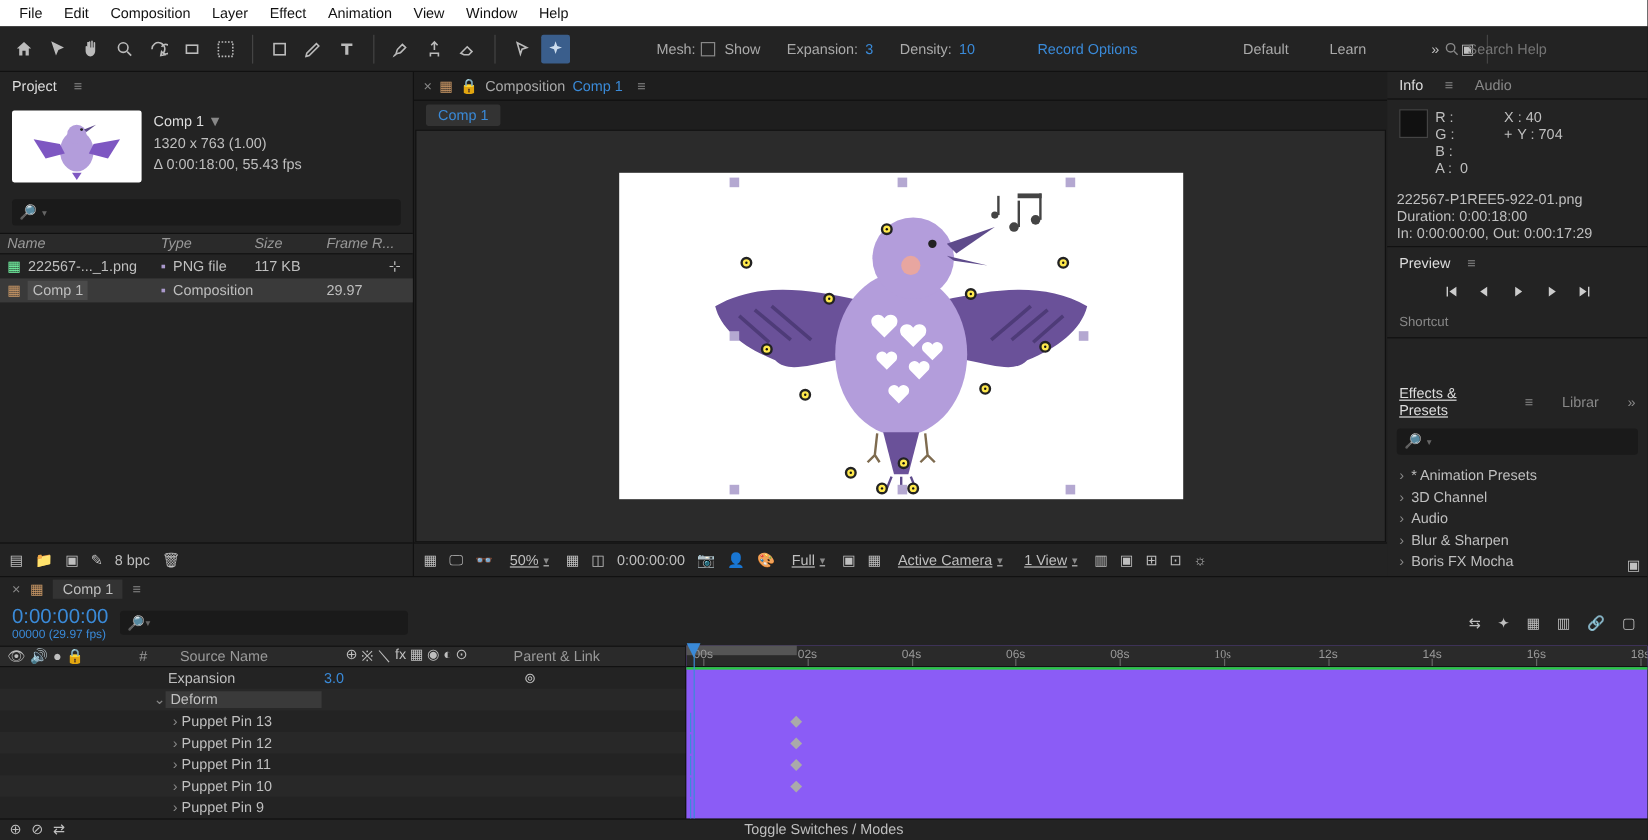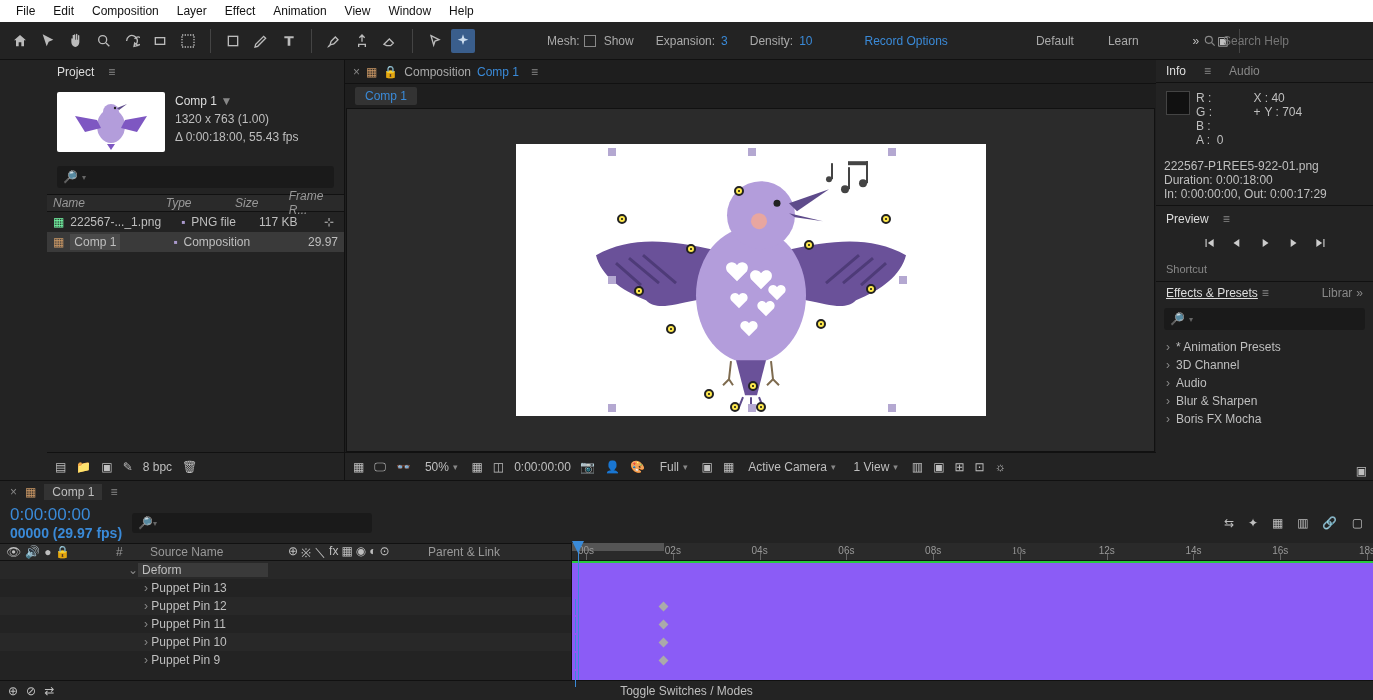--- a/index.html
+++ b/index.html
@@ -11,21 +11,21 @@
 .tool.active { background: #3a5e8c; border-radius: 2px; }
 .tool svg { width: 16px; height: 16px; fill: #bbb; }
 .divider { width: 1px; height: 24px; background: #444; margin: 0 6px; }
 .toolbar .label { color: #aaa; margin-left: 4px; }
 .toolbar .value { color: #3a8ad8; margin-left: 2px; margin-right: 14px; }
 .toolbar .record { color: #3a8ad8; margin-right: 40px; }
 .toolbar .ws { color: #aaa; margin-right: 30px; }
 .toolbar .search { position: absolute; right: 10px; display: flex; align-items: center; gap: 6px; }
 .search input { background: transparent; border: none; color: #999; width: 140px; outline: none; }
 .content { display: flex; height: 420px; }
-.panel-left { width: 345px; background: #232323; border-right: 1px solid #111; display: flex; flex-direction: column; padding-left: 47px; }
+.panel-left { width: 345px; background: #232323; border-right: 1px solid #111; display: flex; flex-direction: column; }
 .panel-header { height: 24px; display: flex; align-items: center; padding: 0 10px; gap: 14px; font-size: 12px; }
 .panel-header .title { color: #ddd; }
 .panel-header .menu-icon { color: #888; }
 .proj-info { display: flex; gap: 10px; padding: 8px 10px; }
 .thumb { width: 108px; height: 60px; background: #fff; border-radius: 2px; position: relative; }
 .proj-meta { font-size: 11px; color: #aaa; line-height: 1.5; }
 .proj-name { color: #ddd; }
 .search-row { padding: 6px 10px; }
 .search-field { background: #1a1a1a; height: 22px; border-radius: 3px; display: flex; align-items: center; padding: 0 6px; gap: 4px; }
 .table-head { display: flex; background: #2a2a2a; height: 18px; font-size: 11px; align-items: center; border-top:1px solid #111; border-bottom:1px solid #111;font-style:italic;}
@@ -40,42 +40,42 @@
 .comp-tabs .tab-name { color: #3a8ad8; }
 .comp-subtab { height: 24px; display: flex; align-items: center; padding: 0 10px; }
 .comp-subtab .chip { background: #333; padding: 2px 10px; color: #3a8ad8; border-radius: 2px; }
 .viewport { flex: 1; background: #2b2b2b; display: flex; align-items: center; justify-content: center; position: relative; border: 1px solid #111; margin: 0 1px;}
 .canvas { width: 470px; height: 272px; background: #fff; position: relative; }
 .handle { position: absolute; width: 8px; height: 8px; background: #b4a8d1; }
 .pin { position: absolute; width: 10px; height: 10px; background: #ffe94d; border: 2px solid #222; border-radius: 50%; }
 .pin::after { content:""; position:absolute; inset:2px; background:#111; border-radius:50%; }
 .bird { position: absolute; left: 50%; top: 50%; transform: translate(-50%, -48%); }
 .comp-controls { height: 28px; background: #232323; display: flex; align-items: center; padding: 0 8px; gap: 10px; font-size: 11px; color: #bbb; border-top: 1px solid #111;}
-.dropdown { display: flex; align-items: center; gap: 4px; padding: 0 4px; }
+.dropdown { display: flex; align-items: center; gap: 4px; padding: 0 4px; text-decoration: underline; }
 .chev { color: #888; font-size: 9px; }
 .panel-right { width: 217px; background: #232323; display: flex; flex-direction: column; }
 .info-panel { padding: 4px 8px; font-size: 11px; color: #aaa; }
 .info-tabs { display:flex; gap:18px; padding:4px 10px; border-bottom:1px solid #111;}
 .info-grid { display: flex; gap: 30px; padding: 4px 2px; }
 .swatch { width: 24px; height: 24px; background: #111; border: 1px solid #444; margin-right: 6px; }
 .preview-panel { border-top: 1px solid #111; padding: 4px 8px; }
 .preview-controls { display: flex; justify-content: center; gap: 14px; padding: 8px 0; }
 .preview-controls svg { width: 14px; height: 14px; fill: #ccc; }
 .effects-panel { border-top: 1px solid #111; flex: 1; }
-.effects-head { display:flex; align-items:center; padding:4px 10px; gap:4px; }
+.effects-head { display:flex; align-items:center; padding:4px 10px; gap:24px;margin-top:35px; }
 .effects-head .title { color:#ddd; text-decoration: underline; }
 .effects-list { padding: 4px 2px; }
 .eff-row { padding: 2px 8px; display:flex; gap:6px; }
 .eff-row .ar { color:#888; }
 .timeline { height: 220px; background: #232323; border-top: 1px solid #111; display: flex; flex-direction: column; }
 .tl-tabs { height: 22px; display: flex; align-items: center; padding: 0 10px; gap: 8px; }
 .tl-tabs .chip { background:#333; padding:1px 8px; }
 .tl-top { height: 40px; display: flex; align-items: center; padding: 0 10px; gap: 10px; }
 .tl-time { color: #3a8ad8; font-size: 17px; }
-.tl-fps { color: #3a8ad8; font-size: 14px; font-weight: bold; }
+.tl-fps { color: #3a8ad8; font-size: 10px; }
 .tl-search { background: #1a1a1a; width: 240px; height:20px; border-radius:3px; display:flex; align-items:center; padding:0 6px;}
 .tl-icons { margin-left:auto; display:flex; gap:14px; }
 .tl-body { flex:1; display:flex; }
 .tl-left { width:572px; border-right:1px solid #111; font-size:11px; }
 .tl-cols { height:18px; background:#2a2a2a; display:flex; align-items:center; border-top:1px solid #111; border-bottom:1px solid #111;}
 .tl-col { padding:0 6px; color:#999;}
 .tl-row { height:18px; display:flex; align-items:center; padding-left:140px; }
 .tl-row.dk { background:#282828; }
 .tl-row .name { width:130px; }
 .tl-row .val { color:#3a8ad8; }
@@ -541,20 +541,25 @@
             <span>※</span>
             <span>＼</span>
             <span>fx</span>
             <span>▦</span>
             <span>◉</span>
             <span>◐</span>
             <span>⊙</span>
           </div>
         <div class="tl-col">Parent &amp; Link</div>
       </div>
+      <div class="tl-row">
+        <span class="name">Expansion</span>
+        <span class="val">3.0</span>
+        <span style="margin-left:150px;">⊚</span>
+      </div>
       <div class="tl-row dk">
         <span style="color:#888;margin-left:-12px;">⌄</span>
         <span class="name" style="background:#3a3a3a;padding:0 4px;">Deform</span>
       </div>
       <div class="tl-row"><span style="color:#888;margin-left:4px;">›</span>&nbsp;<span class="name">Puppet Pin 13</span></div>
       <div class="tl-row dk"><span style="color:#888;margin-left:4px;">›</span>&nbsp;<span class="name">Puppet Pin 12</span></div>
       <div class="tl-row"><span style="color:#888;margin-left:4px;">›</span>&nbsp;<span class="name">Puppet Pin 11</span></div>
       <div class="tl-row dk"><span style="color:#888;margin-left:4px;">›</span>&nbsp;<span class="name">Puppet Pin 10</span></div>
       <div class="tl-row"><span style="color:#888;margin-left:4px;">›</span>&nbsp;<span class="name">Puppet Pin 9</span></div>
     </div>

